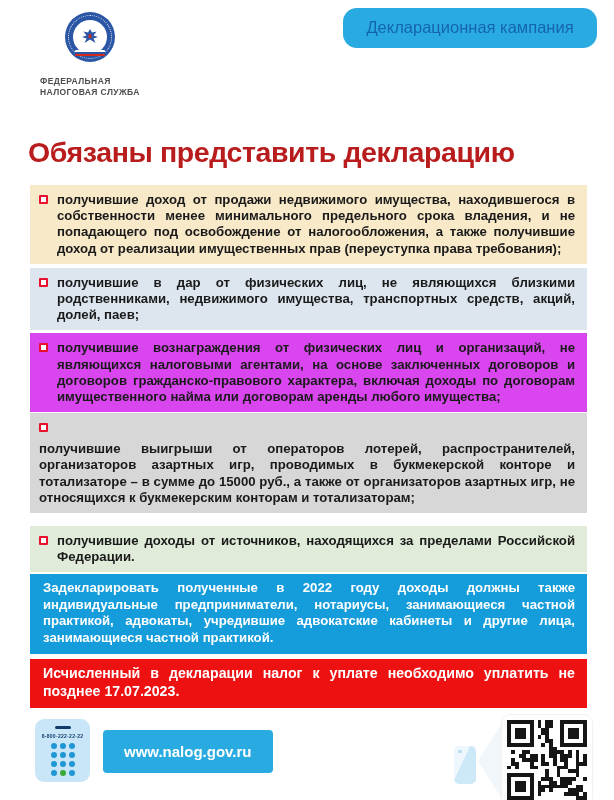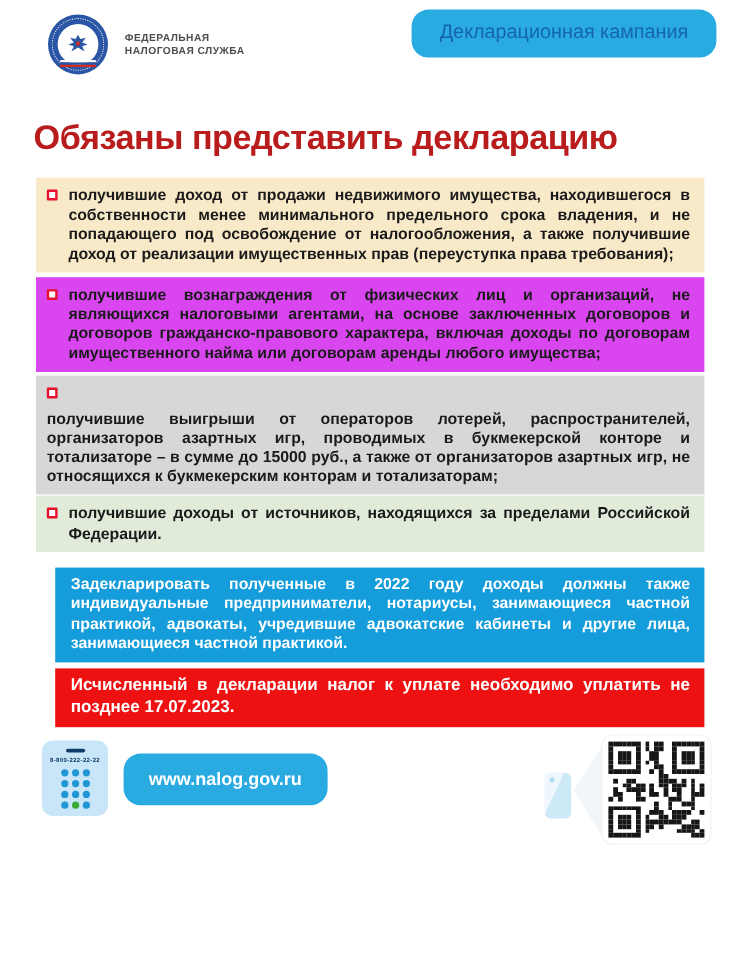--- a/index.html
+++ b/index.html
@@ -2,21 +2,21 @@
 <html><head>
 <meta charset="utf-8">
 <style>
   * { margin:0; padding:0; box-sizing:border-box; }
   html,body { background:#ffffff; }
   body { width:614px; height:800px; font-family:"Liberation Sans", sans-serif; overflow:hidden; }
   .page { position:relative; width:614px; height:800px; background:#fff; }
 
   
   .header { display:flex; justify-content:space-between; align-items:flex-start; padding:8px 17px 0 40px; }
-  .logo { display:flex; align-items:center; gap:14px; margin-top:4px; }
+  .logo { display:flex; align-items:center; gap:14px; margin-top:4px;flex-direction:column; }
   .emblem { position:relative; width:50px; height:50px; border-radius:50%; background:#2a56a5; flex:0 0 auto; }
   .emblem .ring { position:absolute; inset:3px; border-radius:50%; border:1px dotted rgba(255,255,255,.85); }
   .emblem .inner { position:absolute; inset:8px; border-radius:50%; background:#fff; display:flex; align-items:center; justify-content:center; overflow:hidden; }
   .emblem .flag { position:absolute; left:10px; right:10px; bottom:6px; height:6px; border-radius:1px; overflow:hidden; }
   .emblem .flag div { height:2px; }
   .logo-text { font-size:8.5px; font-weight:700; color:#4d4d4f; letter-spacing:.4px; line-height:1.35; text-transform:uppercase; }
   .badge { background:#29abe2; color:#1565ae; border-radius:14px; padding:9px 18px 10px; text-align:center;
            font-weight:400; font-size:16.5px; line-height:1.25; min-width:254px; }
 
   
@@ -27,40 +27,40 @@
   .list-item { display:flex; gap:9px; padding:7px 12px 7px 9px; }
   .list-item:nth-child(1){ margin-bottom:4px; }
   .list-item:nth-child(3){ margin-top:3px; }
   .list-item:nth-child(4){ margin-top:1px; margin-bottom:13px; }
   .list-item:nth-child(5){ margin-bottom:2px; }
   .cb { flex:0 0 auto; width:9px; height:9px; border:2.4px solid #e8112d; background:#fff; margin-top:3px; border-radius:1px; }
   .list-item p { font-size:13.2px; line-height:16.2px; font-weight:700; color:#1a1a1a;
                  text-align:justify; text-align-last:left; width:100%; }
 
   
-  .note { margin:0 27px 0 46px; padding:6px 12px 8px 13px; }
+  .note { margin:0 27px 0 30px; padding:6px 12px 8px 13px; }
   .note p { font-weight:700; font-size:13.2px; line-height:16.4px; color:#ffffff; text-align:justify; text-align-last:left; }
   .note.blue { background:#149cdb; }
   .note.red  { background:#ee1111; margin-top:5px; }
   .note.red p { font-size:14.2px; line-height:17.5px; }
 
   
   .footer { display:flex; align-items:flex-start; padding:11px 22px 0 35px; }
   .phone-icon { width:55px; height:63px; background:#c8e6f8; border-radius:9px; padding-top:7px; text-align:center; flex:0 0 auto; }
   .phone-icon .speaker { width:16px; height:3px; background:#0f3c68; border-radius:2px; margin:0 auto 4px; }
   .phone-icon .mini { font-size:5px; font-weight:700; color:#0f3c68; letter-spacing:.3px; line-height:6px; }
   .keypad { display:grid; grid-template-columns:repeat(3,6px); gap:3px; justify-content:center; margin-top:4px; }
   .keypad i { width:6px; height:6px; border-radius:50%; background:#2096d5; }
   .keypad i.green { background:#3aaa35; }
 
   .contact { margin-left:14px; padding-top:3px; width:190px; }
   .phone-number { font-size:19px; font-weight:700; color:#111; letter-spacing:-.3px; }
   .phone-note { margin-top:6px; font-size:10.5px; line-height:1.4; color:#8a8a8a; }
 
-  .site-btn { margin-left:13px; margin-top:11px; background:#29abe2; color:#fff; border:none; border-radius:14px;
+  .site-btn { margin-left:13px; margin-top:11px; background:#29abe2; color:#fff; border:none; border-radius:4px;
               padding:13px 21px; font-family:"Liberation Sans",sans-serif; font-size:15px; font-weight:700; cursor:pointer; }
 
   .qr-group { margin-left:auto; display:flex; align-items:center; position:relative; margin-top:-4px; }
   .smartphone { width:22px; height:38px; background:#cde9f8; border-radius:5px; position:relative; margin-top:10px; flex:0 0 auto; }
   .smartphone .cam { position:absolute; top:4px; left:4px; width:3.5px; height:3.5px; border-radius:50%; background:#2196d8; }
   .smartphone .glare { position:absolute; inset:0; border-radius:5px;
     background:linear-gradient(115deg, rgba(255,255,255,.65) 40%, rgba(255,255,255,0) 41%); }
   .wedge { width:0; height:0; border-top:38px solid transparent; border-bottom:38px solid transparent;
            border-right:24px solid #f1f6fa; margin-left:2px; margin-top:2px; }
   .qr-box { background:#fff; border-radius:8px; padding:5px; box-shadow:0 0 0 1px #f2f2f2; }
@@ -101,20 +101,24 @@
 
   <h1 class="title">
     <span>Обязаны представить декларацию</span><br>
   </h1>
 
   <div class="list">
     <div class="list-item" style="background: rgb(248, 233, 200);">
       <span class="cb" style="border-color: rgb(232, 17, 45);"></span>
       <p>получившие доход от продажи недвижимого имущества, находившегося в собственности менее минимального предельного срока владения, и не попадающего под освобождение от налогообложения, а также получившие доход от реализации имущественных прав (переуступка права требования);</p>
     </div>
+    <div class="list-item" style="background: rgb(221, 229, 239);">
+      <span class="cb" style="border-color: rgb(232, 17, 45);"></span>
+      <p>получившие в дар от физических лиц, не являющихся близкими родственниками, недвижимого имущества, транспортных средств, акций, долей, паев;</p>
+    </div>
     <div class="list-item" style="background: #d946ef;">
       <span class="cb" style="border-color: rgb(232, 17, 45);"></span>
       <p>получившие вознаграждения от физических лиц и организаций, не являющихся налоговыми агентами, на основе заключенных договоров и договоров гражданско-правового характера, включая доходы по договорам имущественного найма или договорам аренды любого имущества;</p>
     </div>
     <div class="list-item" style="background: rgb(215, 215, 215); flex-direction: column;">
       <span class="cb" style="border-color: rgb(232, 17, 45);"></span>
       <p>получившие выигрыши от операторов лотерей, распространителей, организаторов азартных игр, проводимых в букмекерской конторе и тотализаторе – в сумме до 15000 руб., а также от организаторов азартных игр, не относящихся к букмекерским конторам и тотализаторам;</p>
     </div>
     <div class="list-item" style="background: rgb(224, 235, 217);">
       <span class="cb" style="border-color: rgb(232, 17, 45);"></span>

